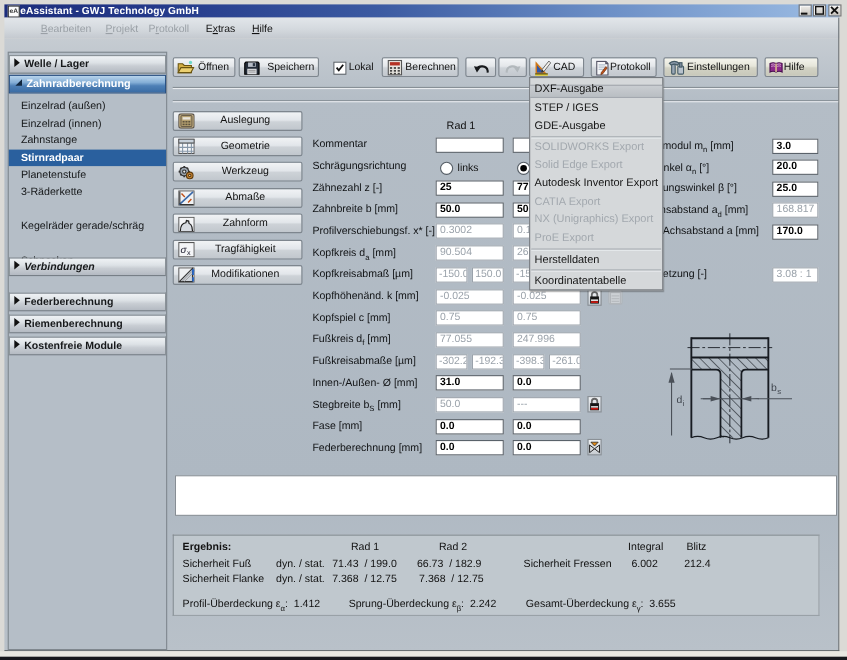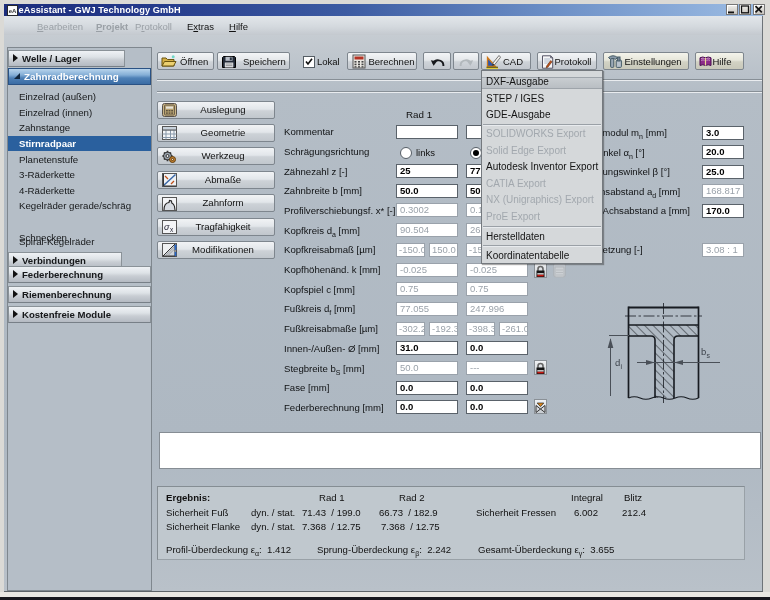--- a/index.html
+++ b/index.html
@@ -42,43 +42,42 @@
       </svg>
     </div>
 <div class="abs" style="left:753px;top:4px;width:12px;height:11px;background:linear-gradient(#f0efec,#c6c3bd);border:1px solid #777;box-shadow:inset 1px 1px 0 #fff;overflow:hidden;">
       <svg style="display:block" width="10" height="9">
         <path d="M1.5 1.2 L7.8 7.4 M7.8 1.2 L1.5 7.4" stroke="#111" stroke-width="1.7"></path>
       </svg>
     </div>
 <div class="abs" style="left:4px;top:16px;width:759px;height:19px;background:linear-gradient(#e2e6ea 0%,#d4d9de 55%,#c4c9cf 100%);"></div>
 <div class="abs mi" style="left:6px;margin-top:42px;"><u>D</u>atei</div>
 <div class="abs mi dis" style="left:37px;"><u>B</u>earbeiten</div>
-<div class="abs mi dis" style="left:96px;font-weight:bold;"><u>P</u>rojekt</div>
+<div class="abs mi dis" style="left:96px;"><u>P</u>rojekt</div>
 <div class="abs mi dis" style="left:135px;">P<u>r</u>otokoll</div>
 <div class="abs mi" style="left:187px;">E<u>x</u>tras</div>
 <div class="abs mi" style="left:229px;"><u>H</u>ilfe</div>
 <div class="abs" style="left:4px;top:35px;width:758px;height:556px;background:linear-gradient(#c6ccd2 0%,#b4bdc6 10%,#aeb8c2 72%,#b9c1c9 100%);"></div>
 <div class="abs" style="left:762px;top:16px;width:1px;height:576px;background:#6d7378;"></div>
 <div class="abs" style="left:4px;top:591px;width:759px;height:1px;background:#5d6368;"></div>
 <div class="abs" style="left:0px;top:592px;width:770px;height:5px;background:#e9e7e2;"></div>
 <div class="abs" style="left:0px;top:597px;width:770px;height:3px;background:#17171d;"></div>
 <div class="abs" style="left:7px;top:47px;width:145px;height:544px;background:#b5bec7;border:1px solid #7f878e;"></div>
-<div class="abs shead" style="left:8px;top:50px;width:117px;height:17px;"><span class="tri"></span>Welle / Lager</div>
+<div class="abs shead" style="left:8px;top:50px;width:143px;height:17px;"><span class="tri"></span>Welle / Lager</div>
 <div class="abs" style="left:8px;top:68px;width:143px;height:17px;background:linear-gradient(#b8d4ec 0%,#84aed6 40%,#4e80b6 60%,#3a6ca4 100%);border:1px solid #2a5284;font-size:9.8px;font-weight:bold;color:#fff;line-height:15px;"><span style="display:inline-block;width:0;height:0;border-bottom:6px solid #10263e;border-left:6px solid transparent;margin:0 4px 0 5px;vertical-align:1px;"></span>Zahnradberechnung</div>
 <div class="abs titem" style="left:8px;top:89px;">Einzelrad (außen)</div>
 <div class="abs titem" style="left:8px;top:104.5px;">Einzelrad (innen)</div>
 <div class="abs titem" style="left:8px;top:120px;">Zahnstange</div>
 <div class="abs titem" style="left:8px;top:151.5px;">Planetenstufe</div>
 <div class="abs titem" style="left:8px;top:167px;">3-Räderkette</div>
-<div class="abs titem" style="left:8px;top:182.5px;">4-Räderkette</div>
 <div class="abs titem" style="left:8px;top:198px;">Kegelräder gerade/schräg</div>
 <div class="abs titem" style="left:8px;top:213.5px;margin-top:20px;">Spiral-Kegelräder</div>
 <div class="abs titem" style="left:8px;top:229.5px;">Schnecken</div>
 <div class="abs" style="left:8px;top:135.5px;width:143px;height:15px;background:#2a609e;color:#fff;font-weight:bold;font-size:9.6px;line-height:15px;padding-left:11px;">Stirnradpaar</div>
-<div class="abs shead" style="left:8px;top:252px;width:114px;height:17px;"><span class="tri"></span>Verbindungen</div>
+<div class="abs shead" style="left:8px;top:234px;width:143px;height:17px;font-style:italic;"><span class="tri"></span>Verbindungen</div>
 <div class="abs shead" style="left:8px;top:266px;width:143px;height:17px;"><span class="tri"></span>Federberechnung</div>
 <div class="abs shead" style="left:8px;top:286px;width:143px;height:17px;"><span class="tri"></span>Riemenberechnung</div>
 <div class="abs shead" style="left:8px;top:306px;width:143px;height:17px;"><span class="tri"></span>Kostenfreie Module</div>
 <div class="abs tbtn" style="left:157px;top:52px;width:57px;">
       <svg class="abs" style="left:3px;top:1px;" width="16" height="15" viewBox="0 0 16 15">
         <path d="M1 12 L1 4 L5 4 L6.5 5.5 L13 5.5 L13 12 Z" fill="#d4af45" stroke="#6a5410"></path>
         <path d="M1 12 L3.5 7.5 L15 7.5 L12.5 12 Z" fill="#ecd070" stroke="#6a5410"></path>
         <circle cx="12.2" cy="2.8" r="1.5" fill="#6fd8c8"></circle>
       </svg>
       <span style="left:22px;">Öffnen</span>

